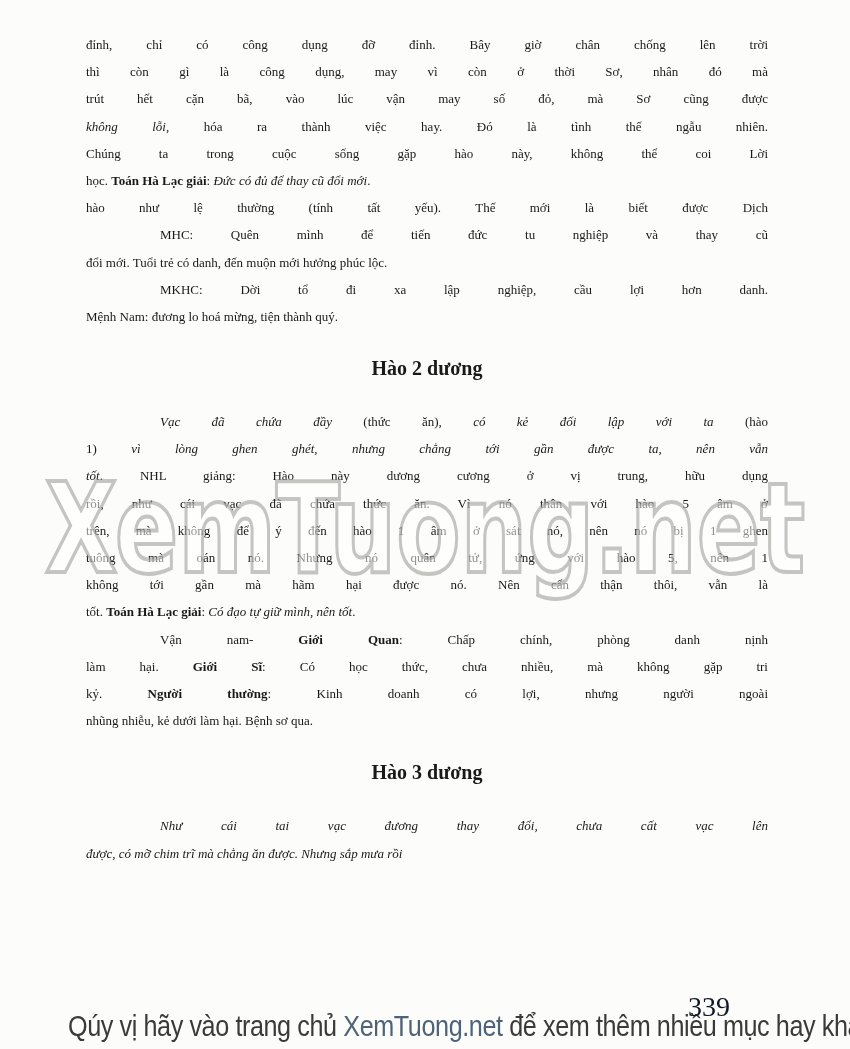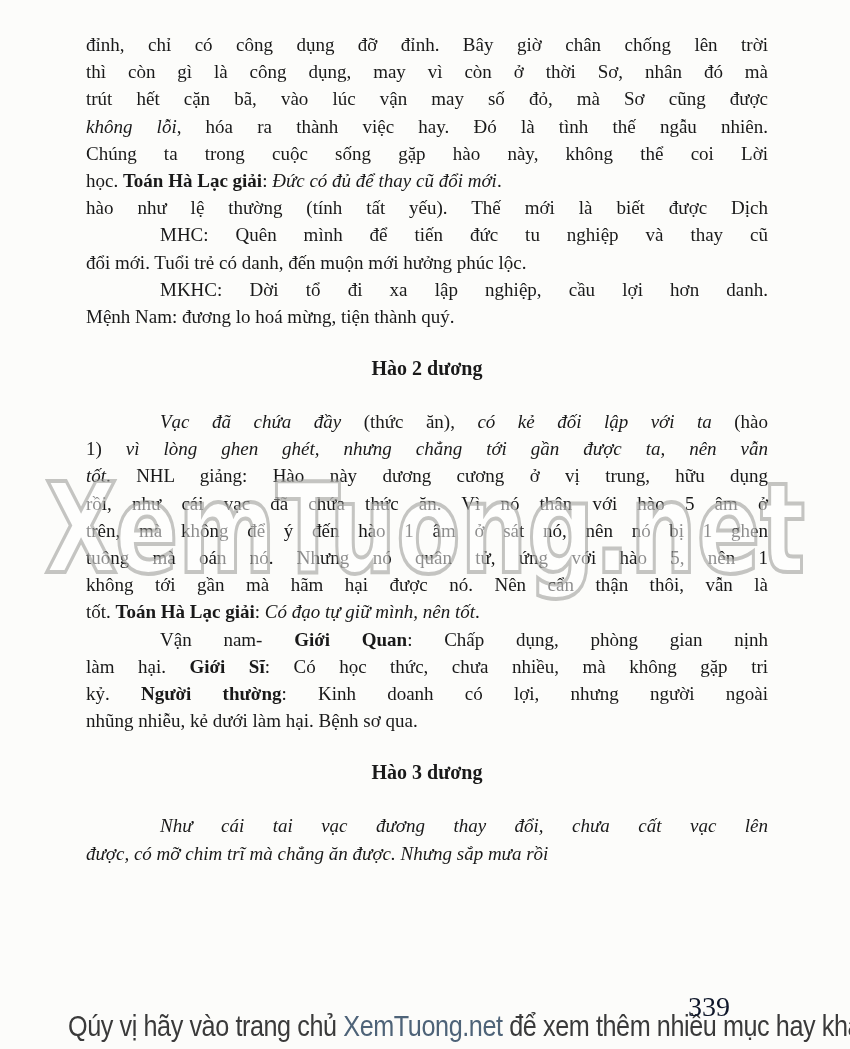--- a/index.html
+++ b/index.html
@@ -15,21 +15,21 @@
   }
   .body-text {
     position: absolute;
     left: 86px;
     top: 31px;
     width: 682px;
     z-index: 1;
   }
   .para { margin: 0; }
   .line {
-    font-size: 19px;
+    font-size: 13px;
     line-height: 27.2px;
     height: 27.2px;
     text-align: justify;
     text-align-last: justify;
     white-space: normal;
   }
   .line.last { text-align-last: left; }
   .line.indent { text-indent: 74px; }
   .seg-n { font-style: normal; font-weight: normal; }
   .seg-b { font-weight: bold; }
@@ -104,21 +104,21 @@
         <div class="line indent"><span class="seg-i">Vạc đã chứa đầy</span><span class="seg-n"> (thức ăn), </span><span class="seg-i">có kẻ đối lập với ta</span><span class="seg-n"> (hào</span></div>
         <div class="line"><span class="seg-n">1) </span><span class="seg-i">vì lòng ghen ghét, nhưng chẳng tới gần được ta, nên vẫn</span></div>
         <div class="line"><span class="seg-i">tốt</span><span class="seg-n">. NHL giảng: Hào này dương cương ở vị trung, hữu dụng</span></div>
         <div class="line"><span class="seg-n">rồi, như cái vạc đã chứa thức ăn. Vì nó thân với hào 5 âm ở</span></div>
         <div class="line"><span class="seg-n">trên, mà không để ý đến hào 1 âm ở sát nó, nên nó bị 1 ghen</span></div>
         <div class="line"><span class="seg-n">tuông mà oán nó. Nhưng nó quân tử, ứng với hào 5, nên 1</span></div>
         <div class="line"><span class="seg-n">không tới gần mà hãm hại được nó. Nên cẩn thận thôi, vẫn là</span></div>
         <div class="line last"><span class="seg-n">tốt. </span><span class="seg-b">Toán Hà Lạc giải</span><span class="seg-n">: </span><span class="seg-i">Có đạo tự giữ mình, nên tốt</span><span class="seg-n">.</span></div>
       </div>
       <div class="para">
-        <div class="line indent"><span class="seg-n">Vận nam- </span><span class="seg-b">Giới Quan</span><span class="seg-n">: Chấp dụng, phòng gian nịnh</span></div>
+        <div class="line indent"><span class="seg-n">Vận nam- </span><span class="seg-b">Giới Quan</span><span class="seg-n">: Chấp chính, phòng danh nịnh</span></div>
         <div class="line"><span class="seg-n">làm hại. </span><span class="seg-b">Giới Sĩ</span><span class="seg-n">: Có học thức, chưa nhiều, mà không gặp tri</span></div>
         <div class="line"><span class="seg-n">kỷ. </span><span class="seg-b">Người thường</span><span class="seg-n">: Kinh doanh có lợi, nhưng người ngoài</span></div>
         <div class="line last"><span class="seg-n">nhũng nhiễu, kẻ dưới làm hại. Bệnh sơ qua.</span></div>
       </div>
       <div class="heading">Hào 3 dương</div>
       <div class="para">
         <div class="line indent"><span class="seg-i">Như cái tai vạc đương thay đổi, chưa cất vạc lên</span></div>
         <div class="line last"><span class="seg-i">được, có mỡ chim trĩ mà chẳng ăn được. Nhưng sắp mưa rồi</span></div>
       </div>
     </div>

